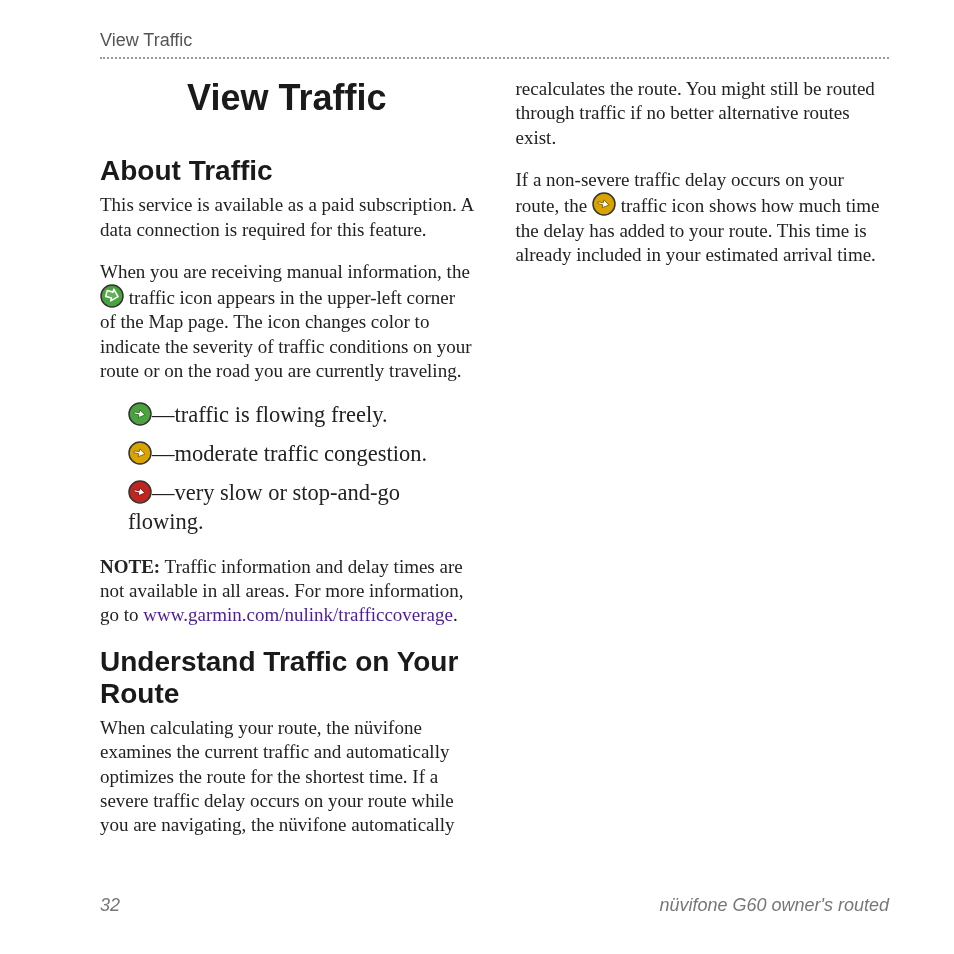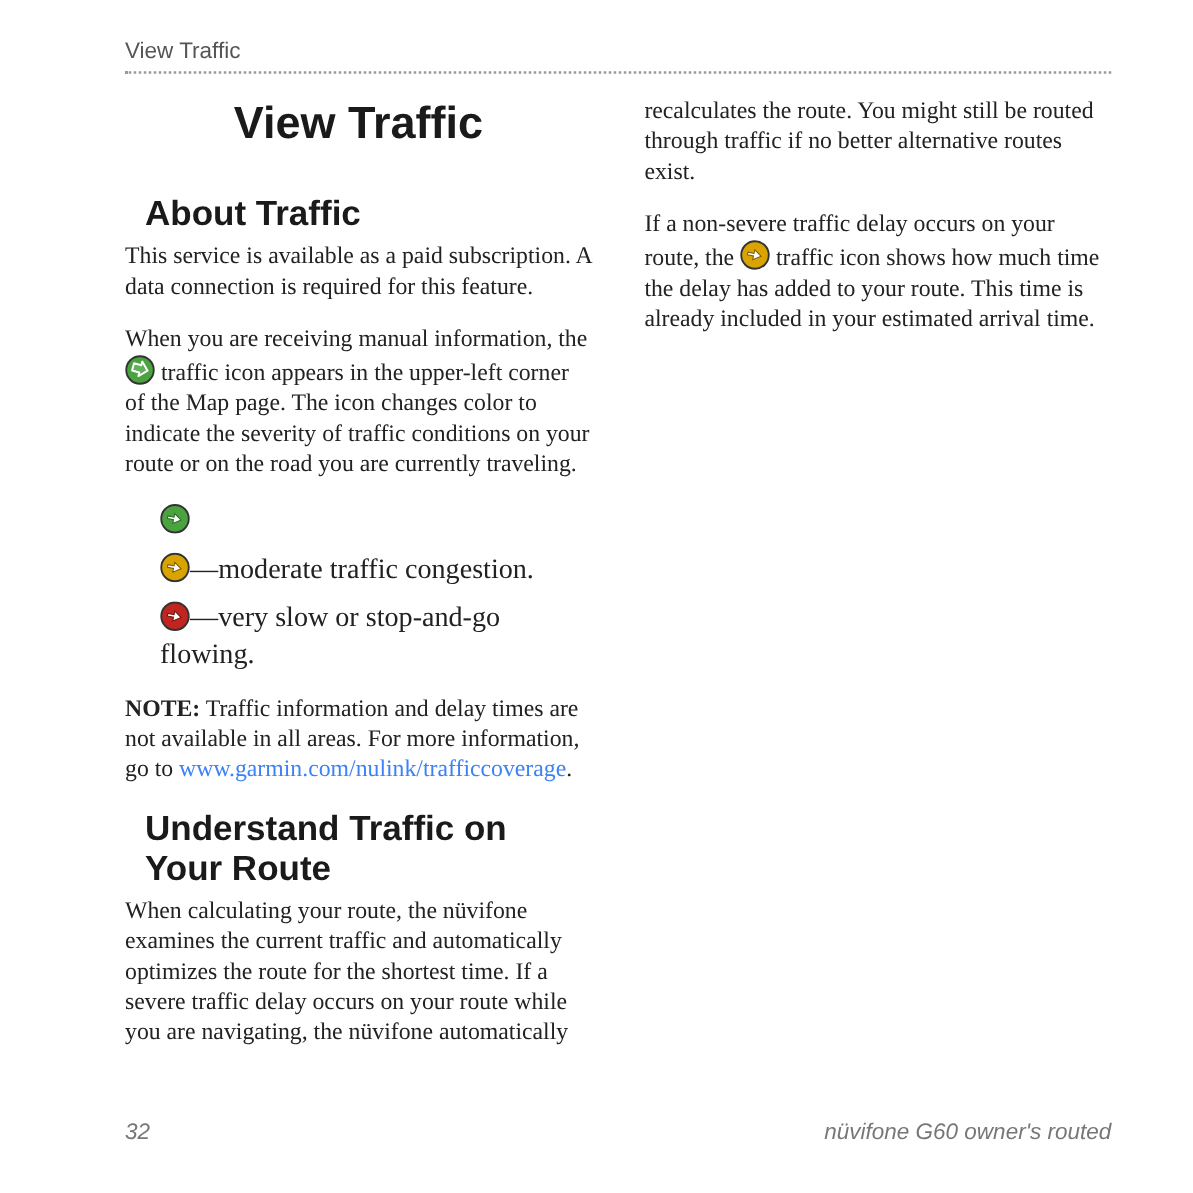--- a/index.html
+++ b/index.html
@@ -37,29 +37,28 @@
     margin-bottom: 36px;
     color: #1a1a1a;
   }
   .section-title {
     font-family: Arial, Helvetica, sans-serif;
     font-size: 28px;
     font-weight: 700;
     color: #1a1a1a;
     margin-bottom: 6px;
     line-height: 1.15;
-    margin-left: 16px;
   }
   .body-text {
     font-size: 19px;
     line-height: 1.28;
     color: #222;
     margin-bottom: 18px;
   }
-  .body-text a { color: #3b82f6; text-decoration: none; }
+  .body-text a { color: #4c1d95; text-decoration: none; }
   .note-label { font-weight: 700; }
   .legend-list { margin: 0 0 18px 28px; }
   .legend-item {
     font-size: 22.5px;
     line-height: 1.28;
     margin-bottom: 10px;
     display: block;
   }
   .traffic-icon {
     display: inline-block;
@@ -103,21 +102,21 @@
           <path d="M6 14 L12 14 L12 17 L18 11 L12 5 L12 8 L6 8 Z" transform="rotate(15 12 12)" fill="none" stroke="#fff" stroke-width="1.6" stroke-linejoin="round"></path>
           <path d="M7 13 h5 v2 l5 -4 l-5 -4 v2 h-5 z" transform="rotate(12 12 12)" fill="#fff" opacity="0.15"></path>
         </svg></span><span> traffic icon appears in the upper-left corner of the Map page. The icon changes color to indicate the severity of traffic conditions on your route or on the road you are currently traveling.</span>
   </p>
 
   <div class="legend-list">
     <div class="legend-item">
       <span class="traffic-icon"><svg viewBox="0 0 24 24">
             <circle cx="12" cy="12" r="11" fill="#4aa33e" stroke="#333" stroke-width="1.5"></circle>
             <path d="M6 13 h5 v3 l6 -4 l-6 -4 v3 h-5 z" transform="rotate(12 12 12)" fill="#fff" stroke="#2a6b22" stroke-width="0.8"></path>
-          </svg></span>
+          </svg></span><span>—traffic is flowing freely.</span>
     </div>
     <div class="legend-item">
       <span class="traffic-icon"><svg viewBox="0 0 24 24">
             <circle cx="12" cy="12" r="11" fill="#d9a300" stroke="#333" stroke-width="1.5"></circle>
             <path d="M6 13 h5 v3 l6 -4 l-6 -4 v3 h-5 z" transform="rotate(12 12 12)" fill="#fff" stroke="#7a5c00" stroke-width="0.8"></path>
           </svg></span><span>—moderate traffic congestion.</span>
     </div>
     <div class="legend-item">
       <span class="traffic-icon"><svg viewBox="0 0 24 24">
             <circle cx="12" cy="12" r="11" fill="#c0261f" stroke="#333" stroke-width="1.5"></circle>

